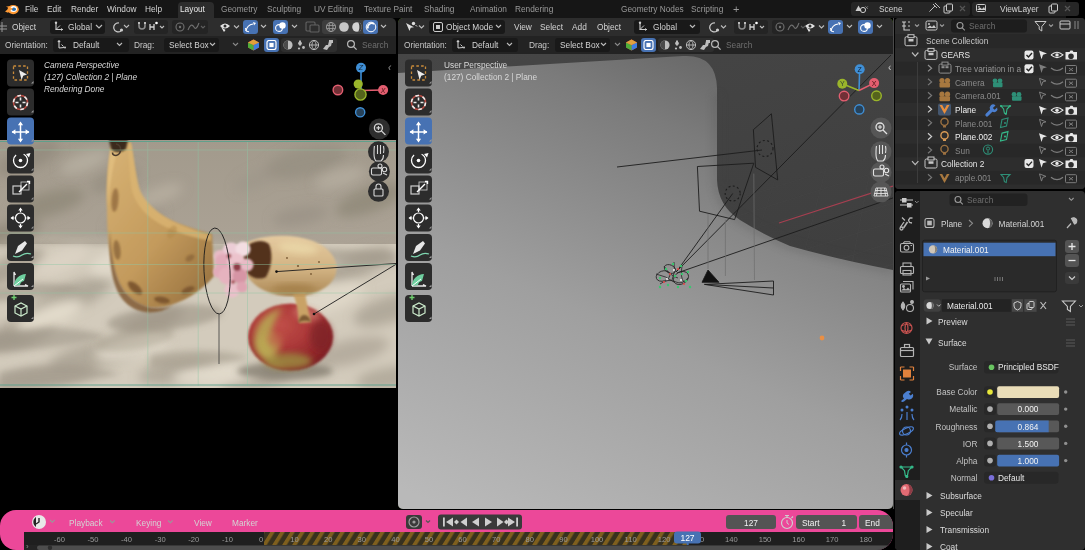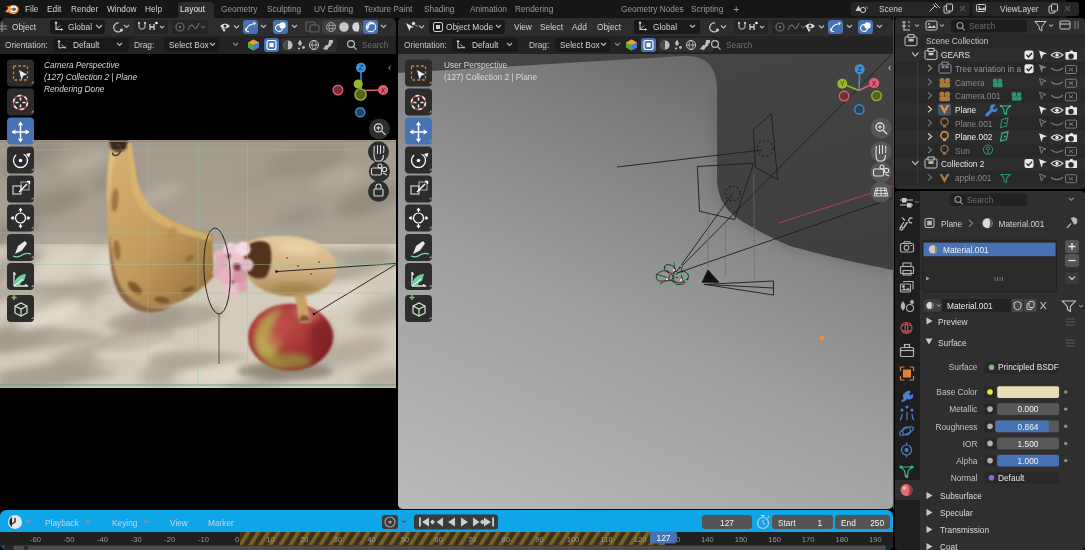--- a/index.html
+++ b/index.html
@@ -1247,21 +1247,21 @@
     <text x="45" y="307.9" fill="#dcdcdc">Subsurface</text>
     <path d="M31.5,317.9 l6,3.5 -6,3.5 Z" fill="#c9c9c9"></path>
     <text x="45" y="324.9" fill="#dcdcdc">Specular</text>
     <path d="M31.5,334.9 l6,3.5 -6,3.5 Z" fill="#c9c9c9"></path>
     <text x="45" y="341.9" fill="#dcdcdc">Transmission</text>
     <path d="M31.5,351.9 l6,3.5 -6,3.5 Z" fill="#c9c9c9"></path>
     <text x="45" y="358.9" fill="#dcdcdc">Coat</text>
   </svg>
   </div>
 
-  <div class="abs" id="timeline" style="left:0;top:510px;width:893px;height:40px;background:#0ea5e9;border-radius:6px;overflow:hidden;">
+  <div class="abs" id="timeline" style="left:0;top:510px;width:893px;height:40px;background:#ec4899;border-radius:16px;overflow:hidden;padding-left:24px;">
     <svg width="893" height="40" viewBox="0 0 893 40" font-family="Liberation Sans">
       <rect x="0" y="22" width="893" height="13" fill="#1f1f1f"></rect>
 
       <defs>
         <pattern id="stripes" width="10" height="13" patternUnits="userSpaceOnUse" patternTransform="skewX(-32)">
           <rect width="10" height="13" fill="#37311f"></rect>
           <rect width="4.5" height="13" fill="#7e5f1e"></rect>
         </pattern>
       </defs>
       <rect x="240" y="22" width="424" height="13" fill="url(#stripes)"></rect>

